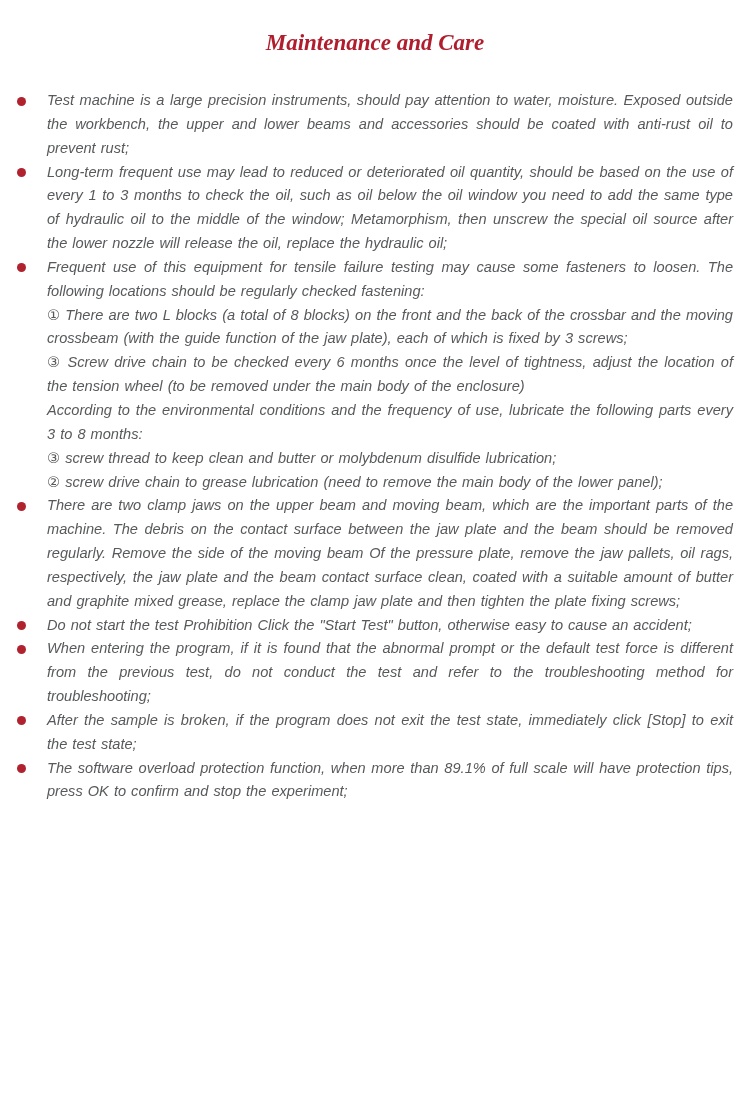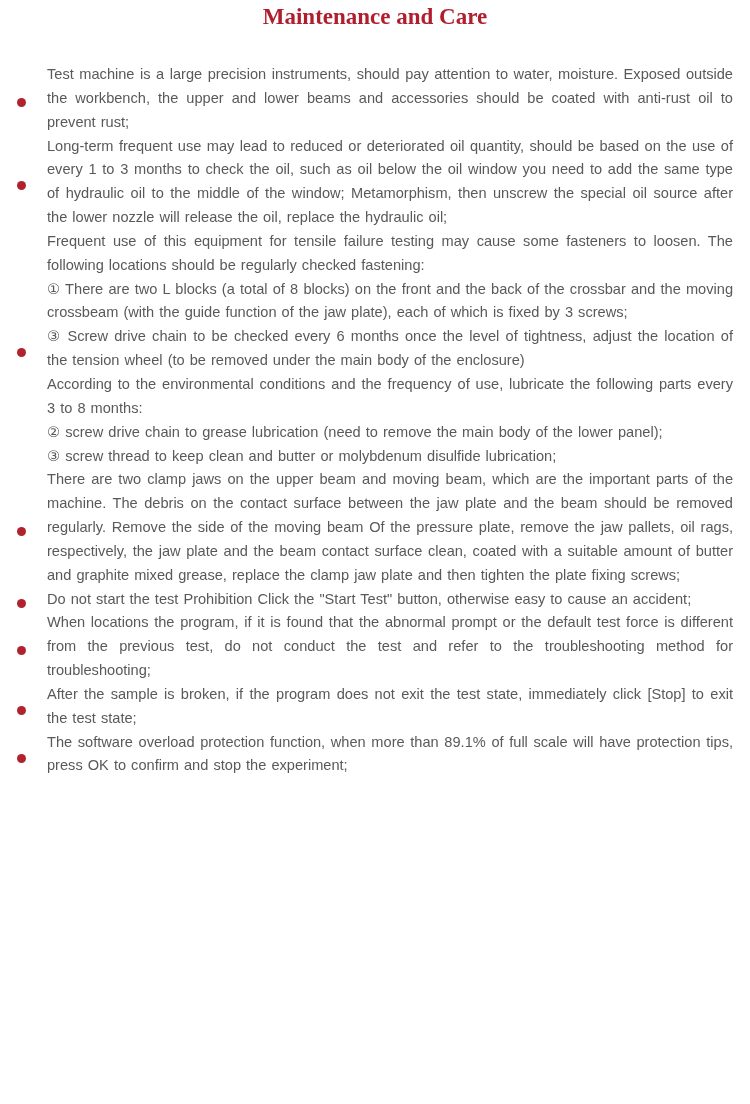--- a/index.html
+++ b/index.html
@@ -2,37 +2,38 @@
 <html><head>
 <meta charset="utf-8">
 <style>
   html, body { margin: 0; padding: 0; background: #ffffff; }
   .page {
     position: relative;
     width: 750px;
     height: 1104px;
     background: #ffffff;
     box-sizing: border-box;
-    padding: 4px 17px 0 17px;
+    padding: 30px 17px 0 17px;
     overflow: hidden;
     font-family: "Liberation Sans", "DejaVu Sans", sans-serif;
+    font-style: italic;
   }
   .title {
     margin: 0;
     text-align: center;
     font-family: "Liberation Serif", "DejaVu Serif", serif;
     font-weight: 700;
     font-size: 23px;
     line-height: 26px;
     color: #b01e2e;
   }
   .list { margin-top: 33px; }
   .item {
     display: flex;
-    align-items: center;
+    align-items: flex-start;
   }
   .bullet {
     flex: 0 0 auto;
     width: 9px;
     height: 9px;
     border-radius: 50%;
     background: #b1222f;
     margin: 7.5px 21px 0 0;
   }
   .content { flex: 1 1 auto; min-width: 0; }
@@ -68,43 +69,43 @@
       </div>
     </div>
 
     <div class="item">
       <span class="bullet"></span>
       <div class="content">
         <p>Frequent use of this equipment for tensile failure testing may cause some fasteners to loosen. The following locations should be regularly checked fastening:</p>
         <p>① There are two L blocks (a total of 8 blocks) on the front and the back of the crossbar and the moving crossbeam (with the guide function of the jaw plate), each of which is fixed by 3 screws;</p>
         <p>③ Screw drive chain to be checked every 6 months once the level of tightness, adjust the location of the tension wheel (to be removed under the main body of the enclosure)</p>
         <p>According to the environmental conditions and the frequency of use, lubricate the following parts every 3 to 8 months:</p>
+        <p>③ screw thread to keep clean and butter or molybdenum disulfide lubrication;</p>
         <p>② screw drive chain to grease lubrication (need to remove the main body of the lower panel);</p>
-        <p>③ screw thread to keep clean and butter or molybdenum disulfide lubrication;</p>
       </div>
     </div>
 
     <div class="item">
       <span class="bullet"></span>
       <div class="content">
         <p>There are two clamp jaws on the upper beam and moving beam, which are the important parts of the machine. The debris on the contact surface between the jaw plate and the beam should be removed regularly. Remove the side of the moving beam Of the pressure plate, remove the jaw pallets, oil rags, respectively, the jaw plate and the beam contact surface clean, coated with a suitable amount of butter and graphite mixed grease, replace the clamp jaw plate and then tighten the plate fixing screws;</p>
       </div>
     </div>
 
     <div class="item">
       <span class="bullet"></span>
       <div class="content">
         <p>Do not start the test Prohibition Click the "Start Test" button, otherwise easy to cause an accident;</p>
       </div>
     </div>
 
     <div class="item">
       <span class="bullet"></span>
       <div class="content">
-        <p>When locations the program, if it is found that the abnormal prompt or the default test force is different from the previous test, do not conduct the test and refer to the troubleshooting method for troubleshooting;</p>
+        <p>When entering the program, if it is found that the abnormal prompt or the default test force is different from the previous test, do not conduct the test and refer to the troubleshooting method for troubleshooting;</p>
       </div>
     </div>
 
     <div class="item">
       <span class="bullet"></span>
       <div class="content">
         <p>After the sample is broken, if the program does not exit the test state, immediately click [Stop] to exit the test state;</p>
       </div>
     </div>
 

